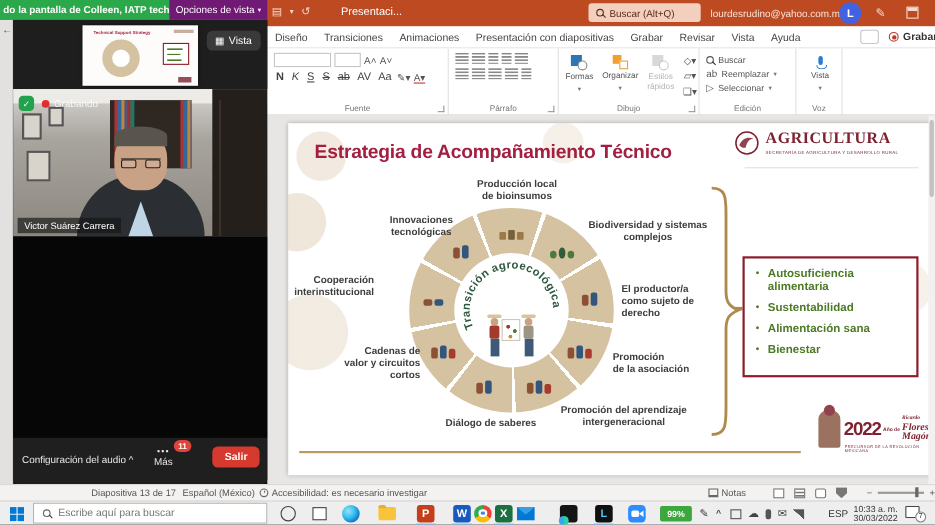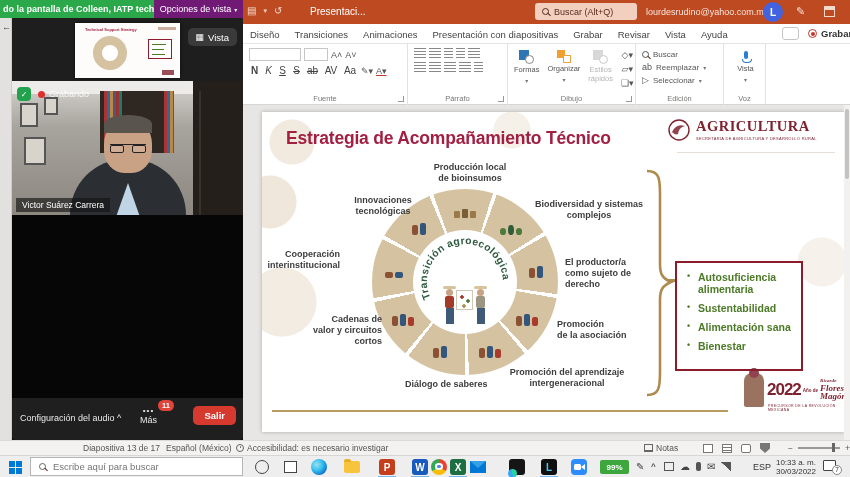--- a/index.html
+++ b/index.html
@@ -139,22 +139,22 @@
   .l3 { left:295px; top:207px; text-align:left;}
   .l4 { left:305px; top:255px; }
   .l5 { left:143px; top:267px; }
   .l6 { right:463px; top:202px; }
   .l7 { right:505px; top:137px; }
   .l8 { left:121px; top:83px; }
 
   .brace { position:absolute; left:383px; top:56px; width:30px; height:230px; }
   .brace-dash { position:absolute; left:406px; top:167px; width:11px; height:2.5px; background:#AE8A4C; }
 
-  .benefit-box { position:absolute; left:413px; top:121px; width:128px; height:110px; border:2px solid #8C1C2B;
-                 background:#fff; padding:9px 8px 6px 8px;margin-top:28px; }
+  .benefit-box { position:absolute; left:413px; top:121px; width:160px; height:110px; border:2px solid #8C1C2B;
+                 background:#fff; padding:9px 8px 6px 8px; }
   .benefit-box ul { list-style:none; }
   .benefit-box li { position:relative; padding-left:13px; font-size:10.5px; font-weight:bold; color:#4C7A27;
                     margin-bottom:7.5px; line-height:1.1; white-space:pre-line;}
   .benefit-box li::before { content:"•"; position:absolute; left:2px; top:0; color:#4C7A27; font-size:9px;}
 
   .base-line { position:absolute; left:10px; top:298px; width:456px; height:1.5px; background:#B99B5F; }
   .magon { position:absolute; left:468px; top:252px; width:104px; height:52px; display:flex; align-items:center;margin-left:14px;}
   .magon .portrait { width:20px; height:34px; background:#8A5A44; border-radius:8px 8px 2px 2px; position:relative; opacity:.85;}
   .magon .portrait::before{content:""; position:absolute; top:-5px; left:5px; width:10px; height:10px; background:#7E2230; border-radius:50%;}
   .magon .year { font-size:17px; font-weight:800; color:#7E2230; margin-left:3px; letter-spacing:-1px;}

